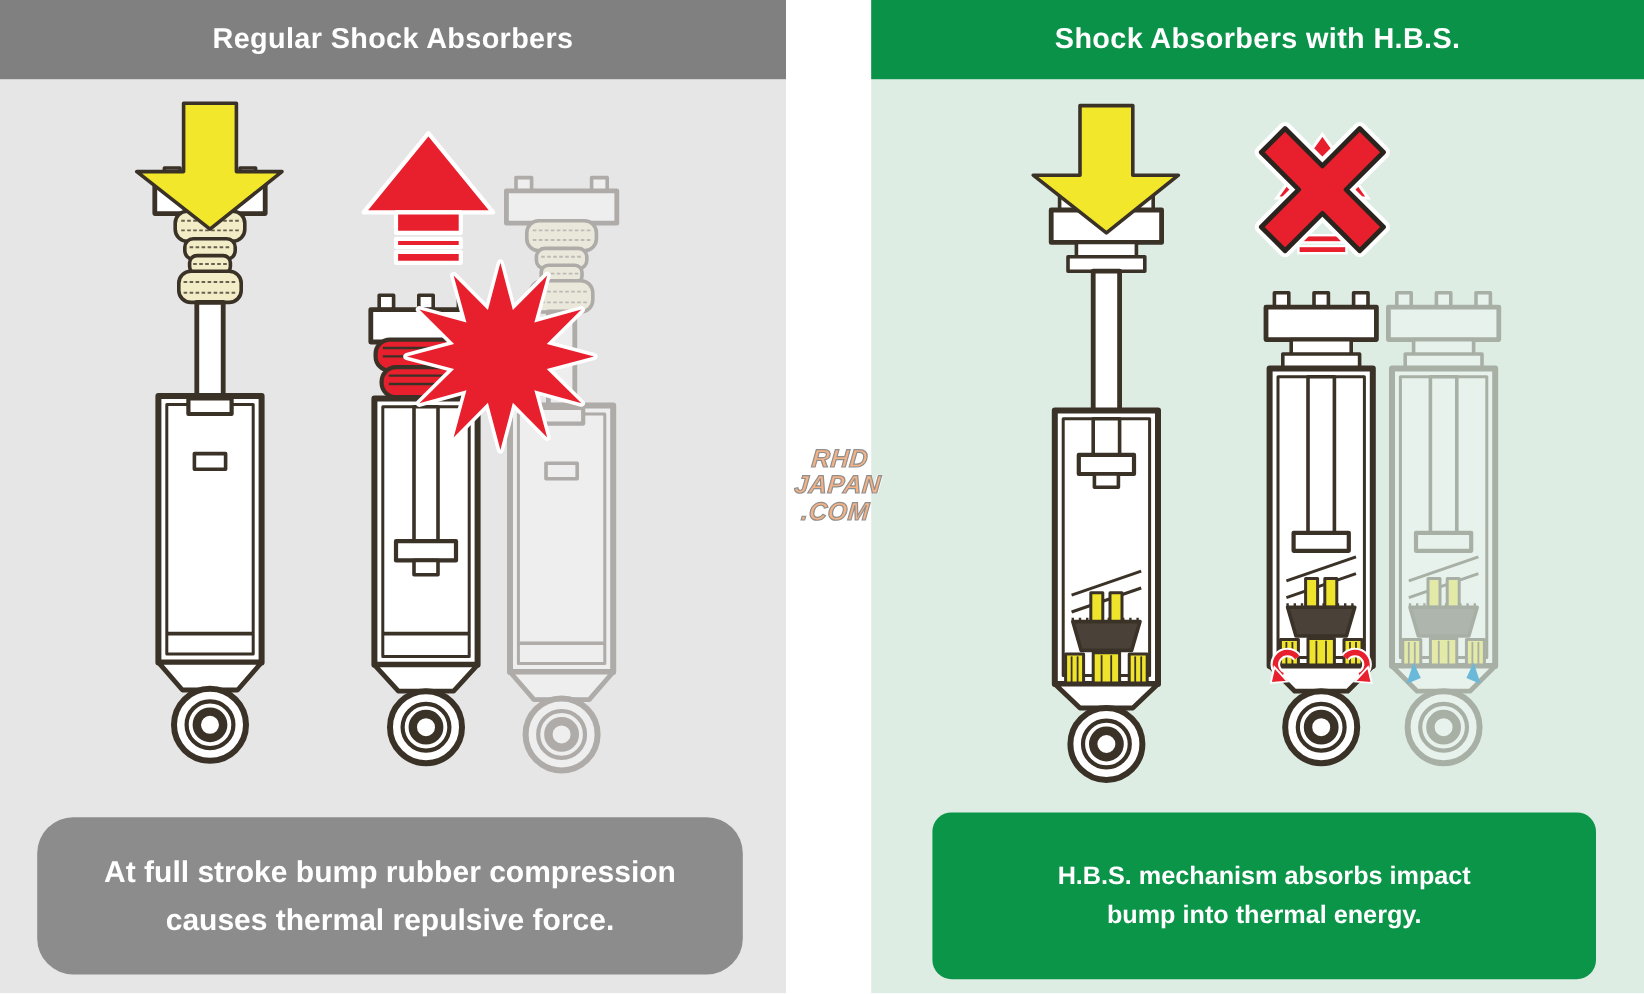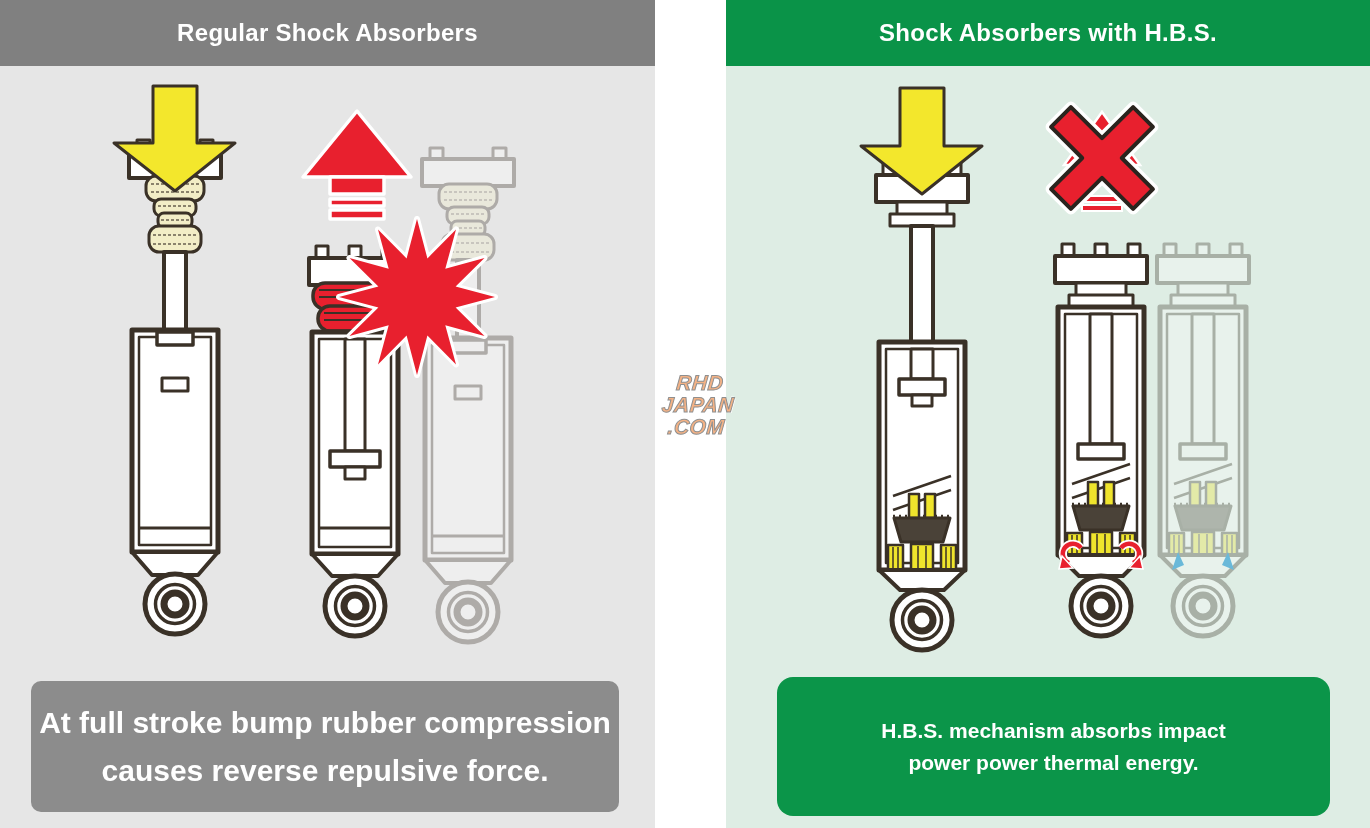--- a/index.html
+++ b/index.html
@@ -10,21 +10,21 @@
   .panel.right{left:726px;width:644px;background:#deede4;}
   .panel-header{position:absolute;top:0;left:0;right:0;height:66px;
         display:flex;align-items:center;justify-content:center;}
   .panel.left  .panel-header{background:#808080;}
   .panel.right .panel-header{background:#0a9348;align-items:center;}
   .panel-header span{color:#ffffff;font-weight:bold;font-size:24px;letter-spacing:.3px;}
   .illu{position:absolute;top:0;left:0;width:100%;height:100%;}
   .caption{position:absolute;display:flex;flex-direction:column;align-items:center;
         justify-content:center;color:#ffffff;font-weight:bold;text-align:center;}
   .panel.left .caption{left:31px;top:681px;width:588px;height:131px;background:#8c8c8c;
-        border-radius:10px;font-size:30px;line-height:1.6;}
+        border-radius:30px;font-size:25px;line-height:1.6;}
   .panel.right .caption{left:51px;top:677px;width:553px;height:139px;background:#0b9549;
         border-radius:16px;font-size:21px;line-height:1.5;}
   .watermark{position:absolute;left:650px;top:372px;width:96px;text-align:center;
         font-style:italic;font-weight:bold;font-size:21px;line-height:1.05;
         color:#f4b285;letter-spacing:.5px;transform:skewX(-5deg);
         -webkit-text-stroke:1px #8f8f8f;
         text-shadow:1px 1px 0 #ffffff,-1px -1px 0 #ffffff;}
 </style>
 </head>
 <body>
@@ -107,21 +107,21 @@
         <rect x="330" y="210" width="54" height="9"></rect>
       </g>
     </svg>
 
     <div class="panel-header">
       <span>Regular Shock Absorbers</span>
     </div>
 
     <div class="caption">
       <div>At full stroke bump rubber compression</div>
-      <div>causes reverse repulsive force.</div>
+      <div>causes thermal repulsive force.</div>
     </div>
   </div>
 
   <div class="panel right">
     <svg class="illu" viewBox="0 0 644 828">
       <defs>
         <g id="hbs-comp" stroke="#3a3127" fill="#ffffff" stroke-linejoin="round">
           <rect x="336" y="244" width="12" height="12" stroke-width="3"></rect>
           <rect x="369" y="244" width="12" height="12" stroke-width="3"></rect>
           <rect x="402" y="244" width="12" height="12" stroke-width="3"></rect>
@@ -226,21 +226,21 @@
         <path transform="translate(376,158) rotate(45)" d="M-58,-14 H-14 V-58 H14 V-14 H58 V14 H14 V58 H-14 V14 H-58 Z" fill="#e8202e" stroke="#2a241e" stroke-width="4" stroke-linejoin="round"></path>
       </g>
     </svg>
 
     <div class="panel-header">
       <span>Shock Absorbers with H.B.S.</span>
     </div>
 
     <div class="caption">
       <div>H.B.S. mechanism absorbs impact</div>
-      <div>power power thermal energy.</div>
+      <div>bump into thermal energy.</div>
     </div>
   </div>
 
   <div class="watermark">
     <div>RHD</div>
     <div>JAPAN</div>
     <div>.COM</div>
   </div>
 
 </div>

